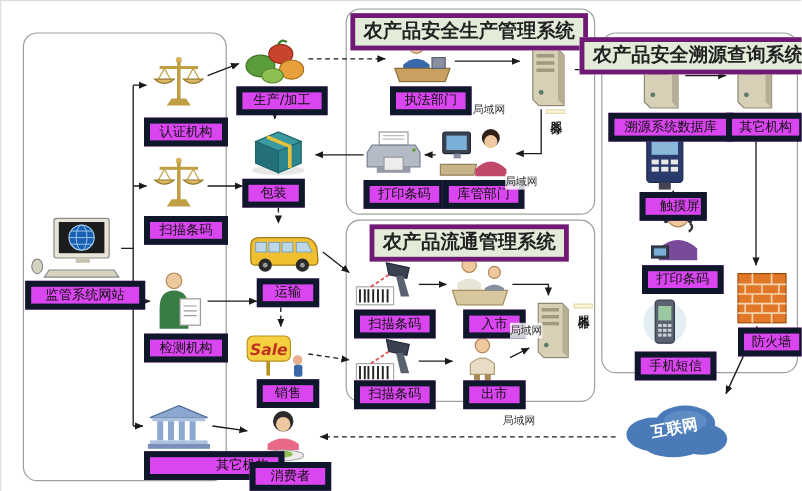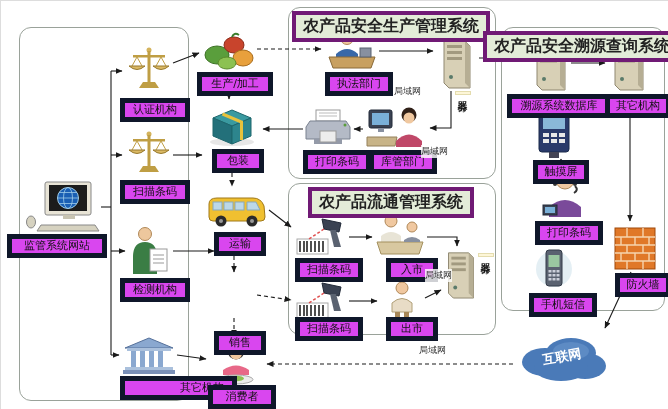--- a/index.html
+++ b/index.html
@@ -82,21 +82,21 @@
       <circle cx="43" cy="17" r="10.5" fill="#1a5fb4" stroke="#9ecbe8" stroke-width="1"></circle>
       <ellipse cx="43" cy="17" rx="4.5" ry="10.5" fill="none" stroke="#9ecbe8" stroke-width="0.8"></ellipse>
       <line x1="32.5" y1="17" x2="53.5" y2="17" stroke="#9ecbe8" stroke-width="0.8"></line>
       <line x1="34" y1="11.5" x2="52" y2="11.5" stroke="#9ecbe8" stroke-width="0.8"></line>
       <line x1="34" y1="22.5" x2="52" y2="22.5" stroke="#9ecbe8" stroke-width="0.8"></line>
       <rect x="38" y="34" width="12" height="4" fill="#c8c4b2"></rect>
       <path d="M16 44 L70 44 L74 50 L12 50 Z" fill="#d6d2c0" stroke="#888"></path>
       <ellipse cx="6" cy="41" rx="4.5" ry="6" fill="#d6d2c0" stroke="#888"></ellipse>
     </svg>
   </div>
-  <div class="lbl" style="left:6px;top:233px;width:88px;">监管系统网站</div>
+  <div class="lbl" style="left:20px;top:233px;width:88px;">监管系统网站</div>
 
   <div class="icon" style="left:126px;top:44px;width:44px;height:48px;">
     <svg viewBox="0 0 44 46">
       <circle cx="22" cy="4" r="2.5" fill="#d4b35c"></circle>
       <rect x="20.5" y="5" width="3" height="32" fill="#bf9e44"></rect>
       <rect x="6" y="9" width="32" height="2.5" fill="#bf9e44"></rect>
       <g stroke="#bf9e44" stroke-width="1">
         <line x1="10" y1="11" x2="5" y2="20"></line>
           <line x1="10" y1="11" x2="15" y2="20"></line>
         <line x1="34" y1="11" x2="29" y2="20"></line>
@@ -166,38 +166,47 @@
 
   <div class="icon" style="left:206px;top:102px;width:50px;height:44px;">
     <svg viewBox="0 0 50 44">
       <ellipse cx="25" cy="39" rx="22" ry="4" fill="#ddd" opacity="0.7"></ellipse>
       <path d="M6 15 L25 7 L44 15 L25 23 Z" fill="#3a9aa0" stroke="#1d666d"></path>
       <path d="M6 15 L25 23 L25 41 L6 33 Z" fill="#23707a" stroke="#1d666d"></path>
       <path d="M25 23 L44 15 L44 33 L25 41 Z" fill="#2d858d" stroke="#1d666d"></path>
       <path d="M15.5 11 L34.5 19 L34.5 37" stroke="#e8c23c" stroke-width="3" fill="none"></path>
     </svg>
   </div>
-  <div class="lbl" style="left:211px;top:148px;width:40px;">包装</div>
+  <div class="lbl" style="left:201px;top:148px;width:40px;">包装</div>
 
   <div class="icon" style="left:206px;top:190px;width:60px;height:38px;">
     <svg viewBox="0 0 60 38">
       <path d="M2 26 L2 13 Q2 7 10 7 L46 7 Q54 7 57 15 L58 26 Q58 30 54 30 L6 30 Q2 30 2 26 Z" fill="#f0c030" stroke="#a07818"></path>
       <rect x="6" y="11" width="9" height="8" fill="#bcd8e8" stroke="#88a8b8"></rect>
       <rect x="17" y="11" width="9" height="8" fill="#bcd8e8" stroke="#88a8b8"></rect>
       <rect x="28" y="11" width="9" height="8" fill="#bcd8e8" stroke="#88a8b8"></rect>
       <path d="M40 11 L49 11 L53 19 L40 19 Z" fill="#bcd8e8" stroke="#88a8b8"></path>
       <circle cx="14" cy="30" r="5.5" fill="#2a2a2a"></circle>
         <circle cx="45" cy="30" r="5.5" fill="#2a2a2a"></circle>
       <circle cx="14" cy="30" r="2" fill="#999"></circle>
         <circle cx="45" cy="30" r="2" fill="#999"></circle>
     </svg>
   </div>
   <div class="lbl" style="left:213px;top:231px;width:40px;">运输</div>
 
-  <div class="lbl" style="left:213px;top:315px;width:40px;margin-top:15px;">销售</div>
+  <div class="icon" style="left:202px;top:276px;width:52px;height:38px;">
+    <svg viewBox="0 0 52 38">
+      <rect x="3" y="3" width="36" height="21" rx="5" fill="#f5d040" stroke="#b89020"></rect>
+      <text x="21" y="19" font-size="13" font-weight="bold" font-style="italic" fill="#c03020" text-anchor="middle">Sale</text>
+      <rect x="19" y="24" width="3" height="12" fill="#b89020"></rect>
+      <circle cx="45" cy="23" r="4" fill="#e8b090"></circle>
+      <rect x="42" y="27" width="7" height="10" rx="2" fill="#3868a8"></rect>
+    </svg>
+  </div>
+  <div class="lbl" style="left:213px;top:315px;width:40px;">销售</div>
 
   <div class="icon" style="left:212px;top:340px;width:46px;height:44px;">
     <svg viewBox="0 0 46 44">
       <circle cx="23" cy="10" r="8.5" fill="#2a2a2a"></circle>
       <circle cx="23" cy="12.5" r="6" fill="#f0c8a0"></circle>
       <path d="M10 29 Q23 20 36 29 L36 34 L10 34 Z" fill="#e86888"></path>
       <ellipse cx="23" cy="38.5" rx="17" ry="4.5" fill="#ececec" stroke="#aaa"></ellipse>
       <ellipse cx="23" cy="37.5" rx="8" ry="2.8" fill="#8cc152"></ellipse>
     </svg>
   </div>
@@ -360,21 +369,21 @@
         <rect x="8" y="24" width="6" height="4"></rect>
           <rect x="16" y="24" width="6" height="4"></rect>
           <rect x="24" y="24" width="6" height="4"></rect>
         <rect x="8" y="30" width="6" height="4"></rect>
           <rect x="16" y="30" width="6" height="4"></rect>
           <rect x="24" y="30" width="6" height="4"></rect>
       </g>
       <rect x="14" y="43" width="10" height="6" fill="#445"></rect>
     </svg>
   </div>
-  <div class="lbl" style="left:532px;top:159px;width:44px;">触摸屏</div>
+  <div class="lbl" style="left:532px;top:159px;width:44px;text-align:right;">触摸屏</div>
 
   <div class="icon" style="left:540px;top:166px;width:44px;height:50px;">
     <svg viewBox="0 0 44 50">
       <circle cx="24" cy="13" r="9" fill="#f0c8a0" stroke="#b08858"></circle>
       <path d="M14 11 Q14 3 24 3 Q34 3 34 11" stroke="#333" stroke-width="3" fill="none"></path>
       <rect x="12" y="11" width="4" height="8" rx="2" fill="#333"></rect>
       <rect x="32" y="11" width="4" height="8" rx="2" fill="#333"></rect>
       <path d="M34 19 Q38 23 33 26" stroke="#333" stroke-width="2" fill="none"></path>
       <path d="M8 40 Q24 26 40 40 L40 50 L8 50 Z" fill="#7a4a9a"></path>
       <rect x="2" y="38" width="14" height="10" fill="#3a4252" stroke="#222a38"></rect>

